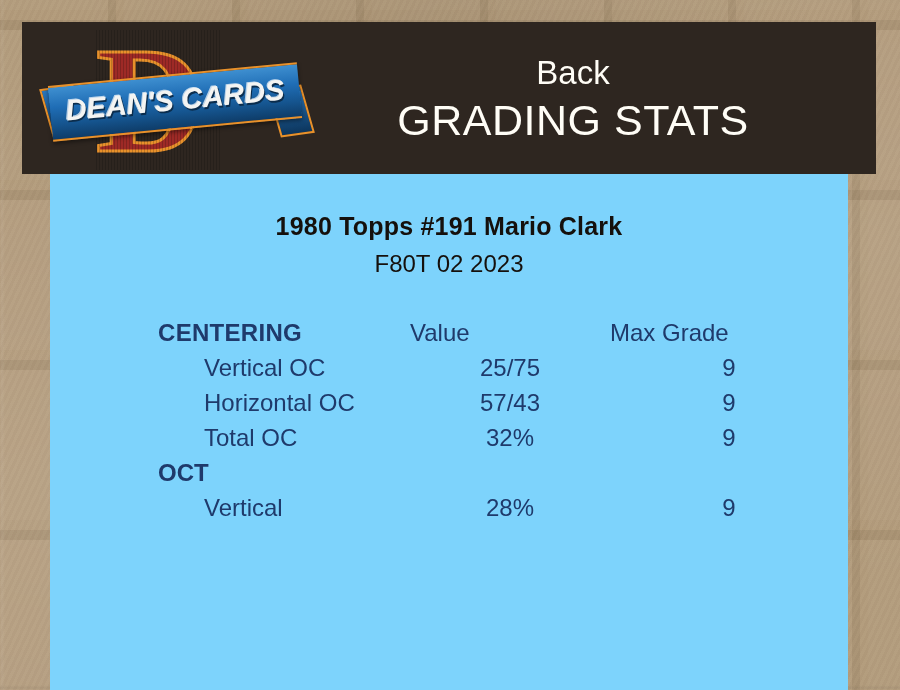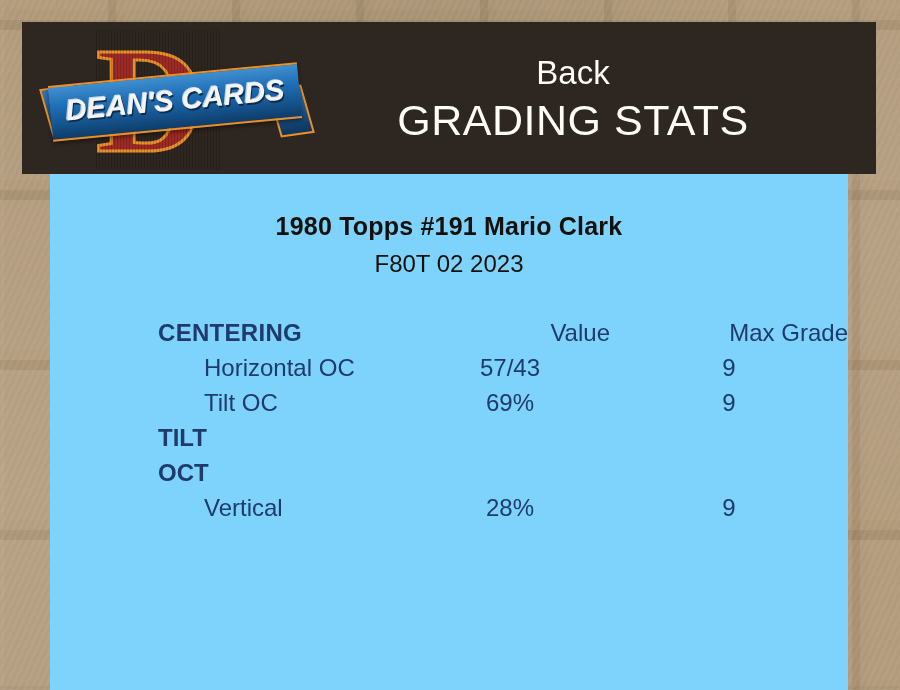--- a/index.html
+++ b/index.html
@@ -198,21 +198,21 @@
     font-weight: normal;
   }
   .hdr-section {
     text-align: left;
     padding-left: 108px !important;
     font-weight: bold !important;
     font-size: 24px;
     letter-spacing: .3px;
   }
   .hdr-col {
-    text-align: right;
+    text-align: left;
     font-weight: bold;
     font-size: 24px;
   }
   .row-label {
     text-align: left;
     padding-left: 154px !important;
   }
   .row-value { text-align: center; }
   .row-grade { text-align: center; }
   .section-label {
@@ -255,33 +255,33 @@
         <col class="c-value">
         <col class="c-grade">
     </colgroup>
     <tbody id="stats-body">
         <tr>
           <th class="hdr-section">CENTERING</th>
           <th class="hdr-col">Value</th>
           <th class="hdr-col">Max Grade</th>
         </tr>
         <tr>
+          <td class="row-label">Vertical OC</td>
+          <td class="row-value">25/75</td>
+          <td class="row-grade">9</td>
+        </tr>
+        <tr>
           <td class="row-label">Horizontal OC</td>
           <td class="row-value">57/43</td>
           <td class="row-grade">9</td>
         </tr>
         <tr>
-          <td class="row-label">Tilt OC</td>
-          <td class="row-value">69%</td>
-          <td class="row-grade">9</td>
-        </tr>
-        <tr>
-          <td class="section-label">TILT</td>
-          <td class="row-value"></td>
-          <td class="row-grade"></td>
+          <td class="row-label">Total OC</td>
+          <td class="row-value">32%</td>
+          <td class="row-grade">9</td>
         </tr>
         <tr>
           <td class="section-label">OCT</td>
           <td class="row-value"></td>
           <td class="row-grade"></td>
         </tr>
         <tr>
           <td class="row-label">Vertical</td>
           <td class="row-value">28%</td>
           <td class="row-grade">9</td>

